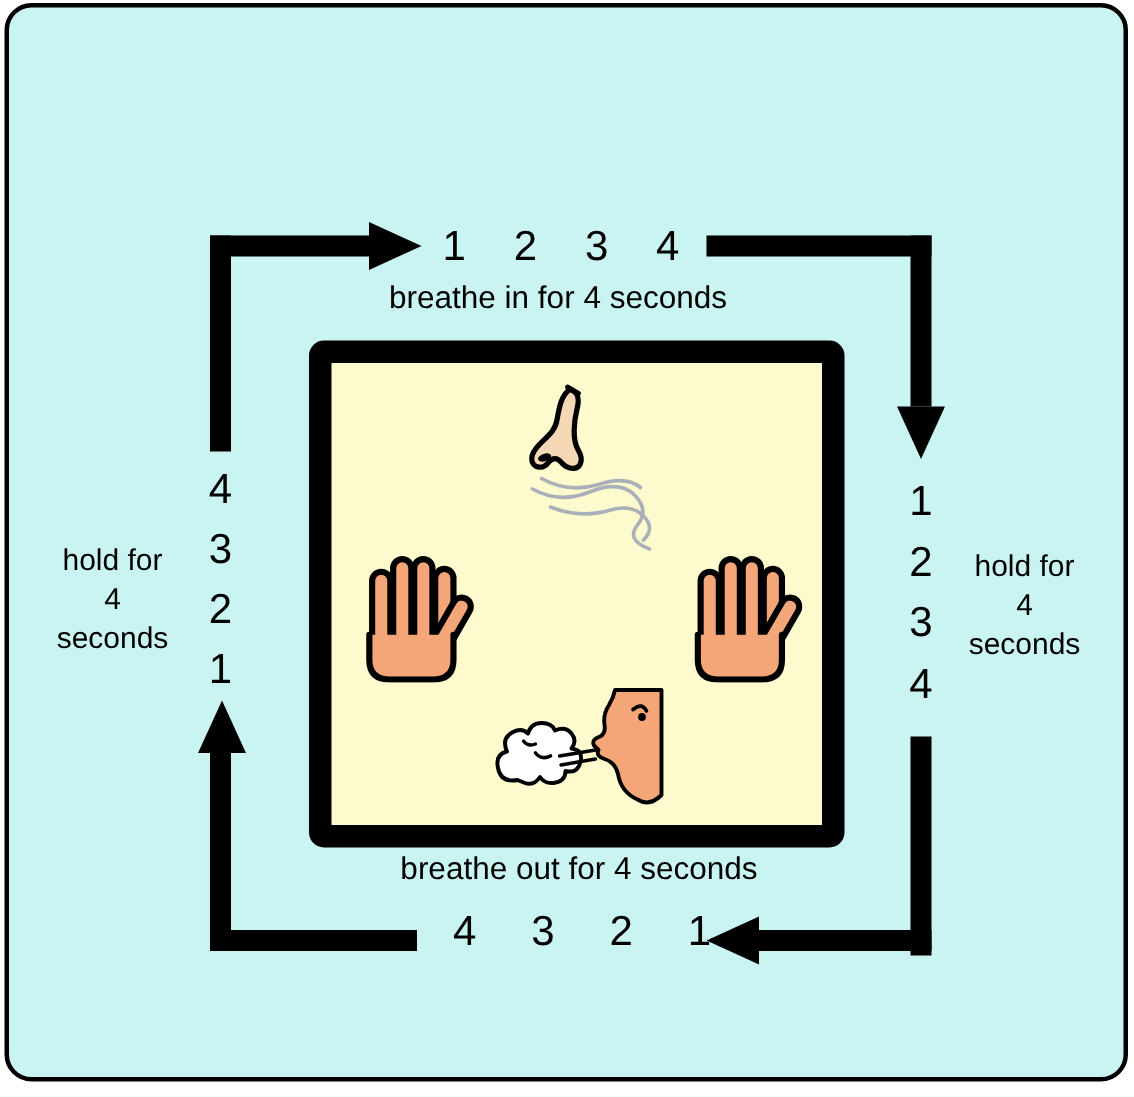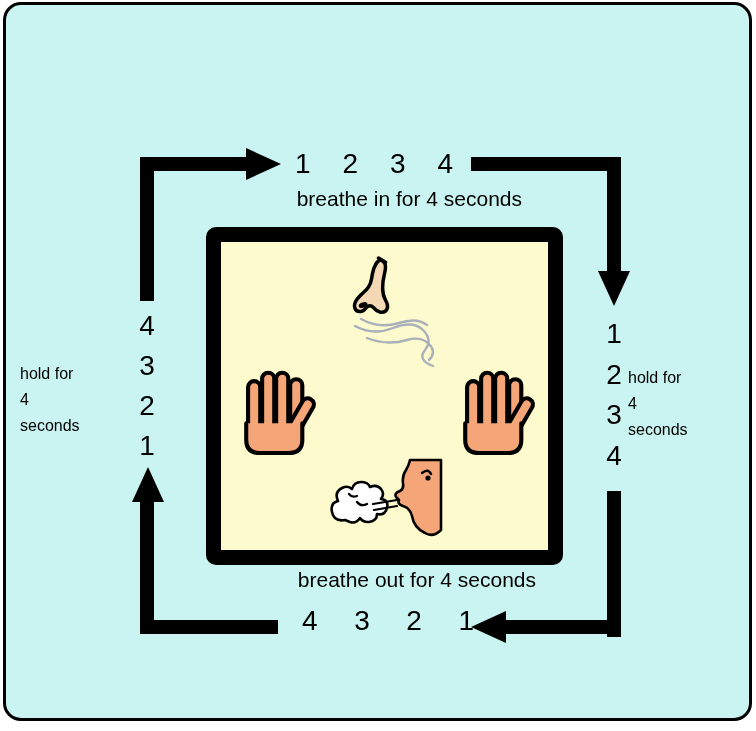--- a/index.html
+++ b/index.html
@@ -23,22 +23,22 @@
     border-top:35px solid var(--outline);}
   .head-left{border-top:16px solid transparent;border-bottom:16px solid transparent;
     border-right:35px solid var(--outline);}
   .head-up{border-left:16px solid transparent;border-right:16px solid transparent;
     border-bottom:35px solid var(--outline);}
   
   .counts-row{position:absolute;display:flex;justify-content:space-between;
     font-size:28px;line-height:32px;}
   .counts-col{position:absolute;display:flex;flex-direction:column;
     justify-content:space-between;align-items:center;font-size:28px;line-height:30px;}
-  .side-label{position:absolute;text-align:right;font-size:21px;}
-  .hold-label{position:absolute;font-size:16px;line-height:26px;width:110px;}
+  .side-label{position:absolute;text-align:center;font-size:21px;}
+  .hold-label{position:absolute;text-align:center;font-size:20px;line-height:26px;width:110px;}
   
   .center-square{position:absolute;left:200px;top:222px;width:357px;height:338px;
     background:var(--panel);border:15px solid var(--outline);border-radius:10px;}
   .art{position:absolute;}
   .art svg{display:block;width:100%;height:100%;}
   .skin-fill{fill:var(--skin);stroke:var(--outline);}
   .nose-fill{fill:var(--nose-skin);stroke:var(--outline);}
   .smoke-line{fill:none;stroke:var(--smoke);stroke-width:2.4;stroke-linecap:round;}
   .cloud-fill{fill:var(--cloud);stroke:var(--outline);stroke-width:2.6;stroke-linejoin:round;}
 </style>

